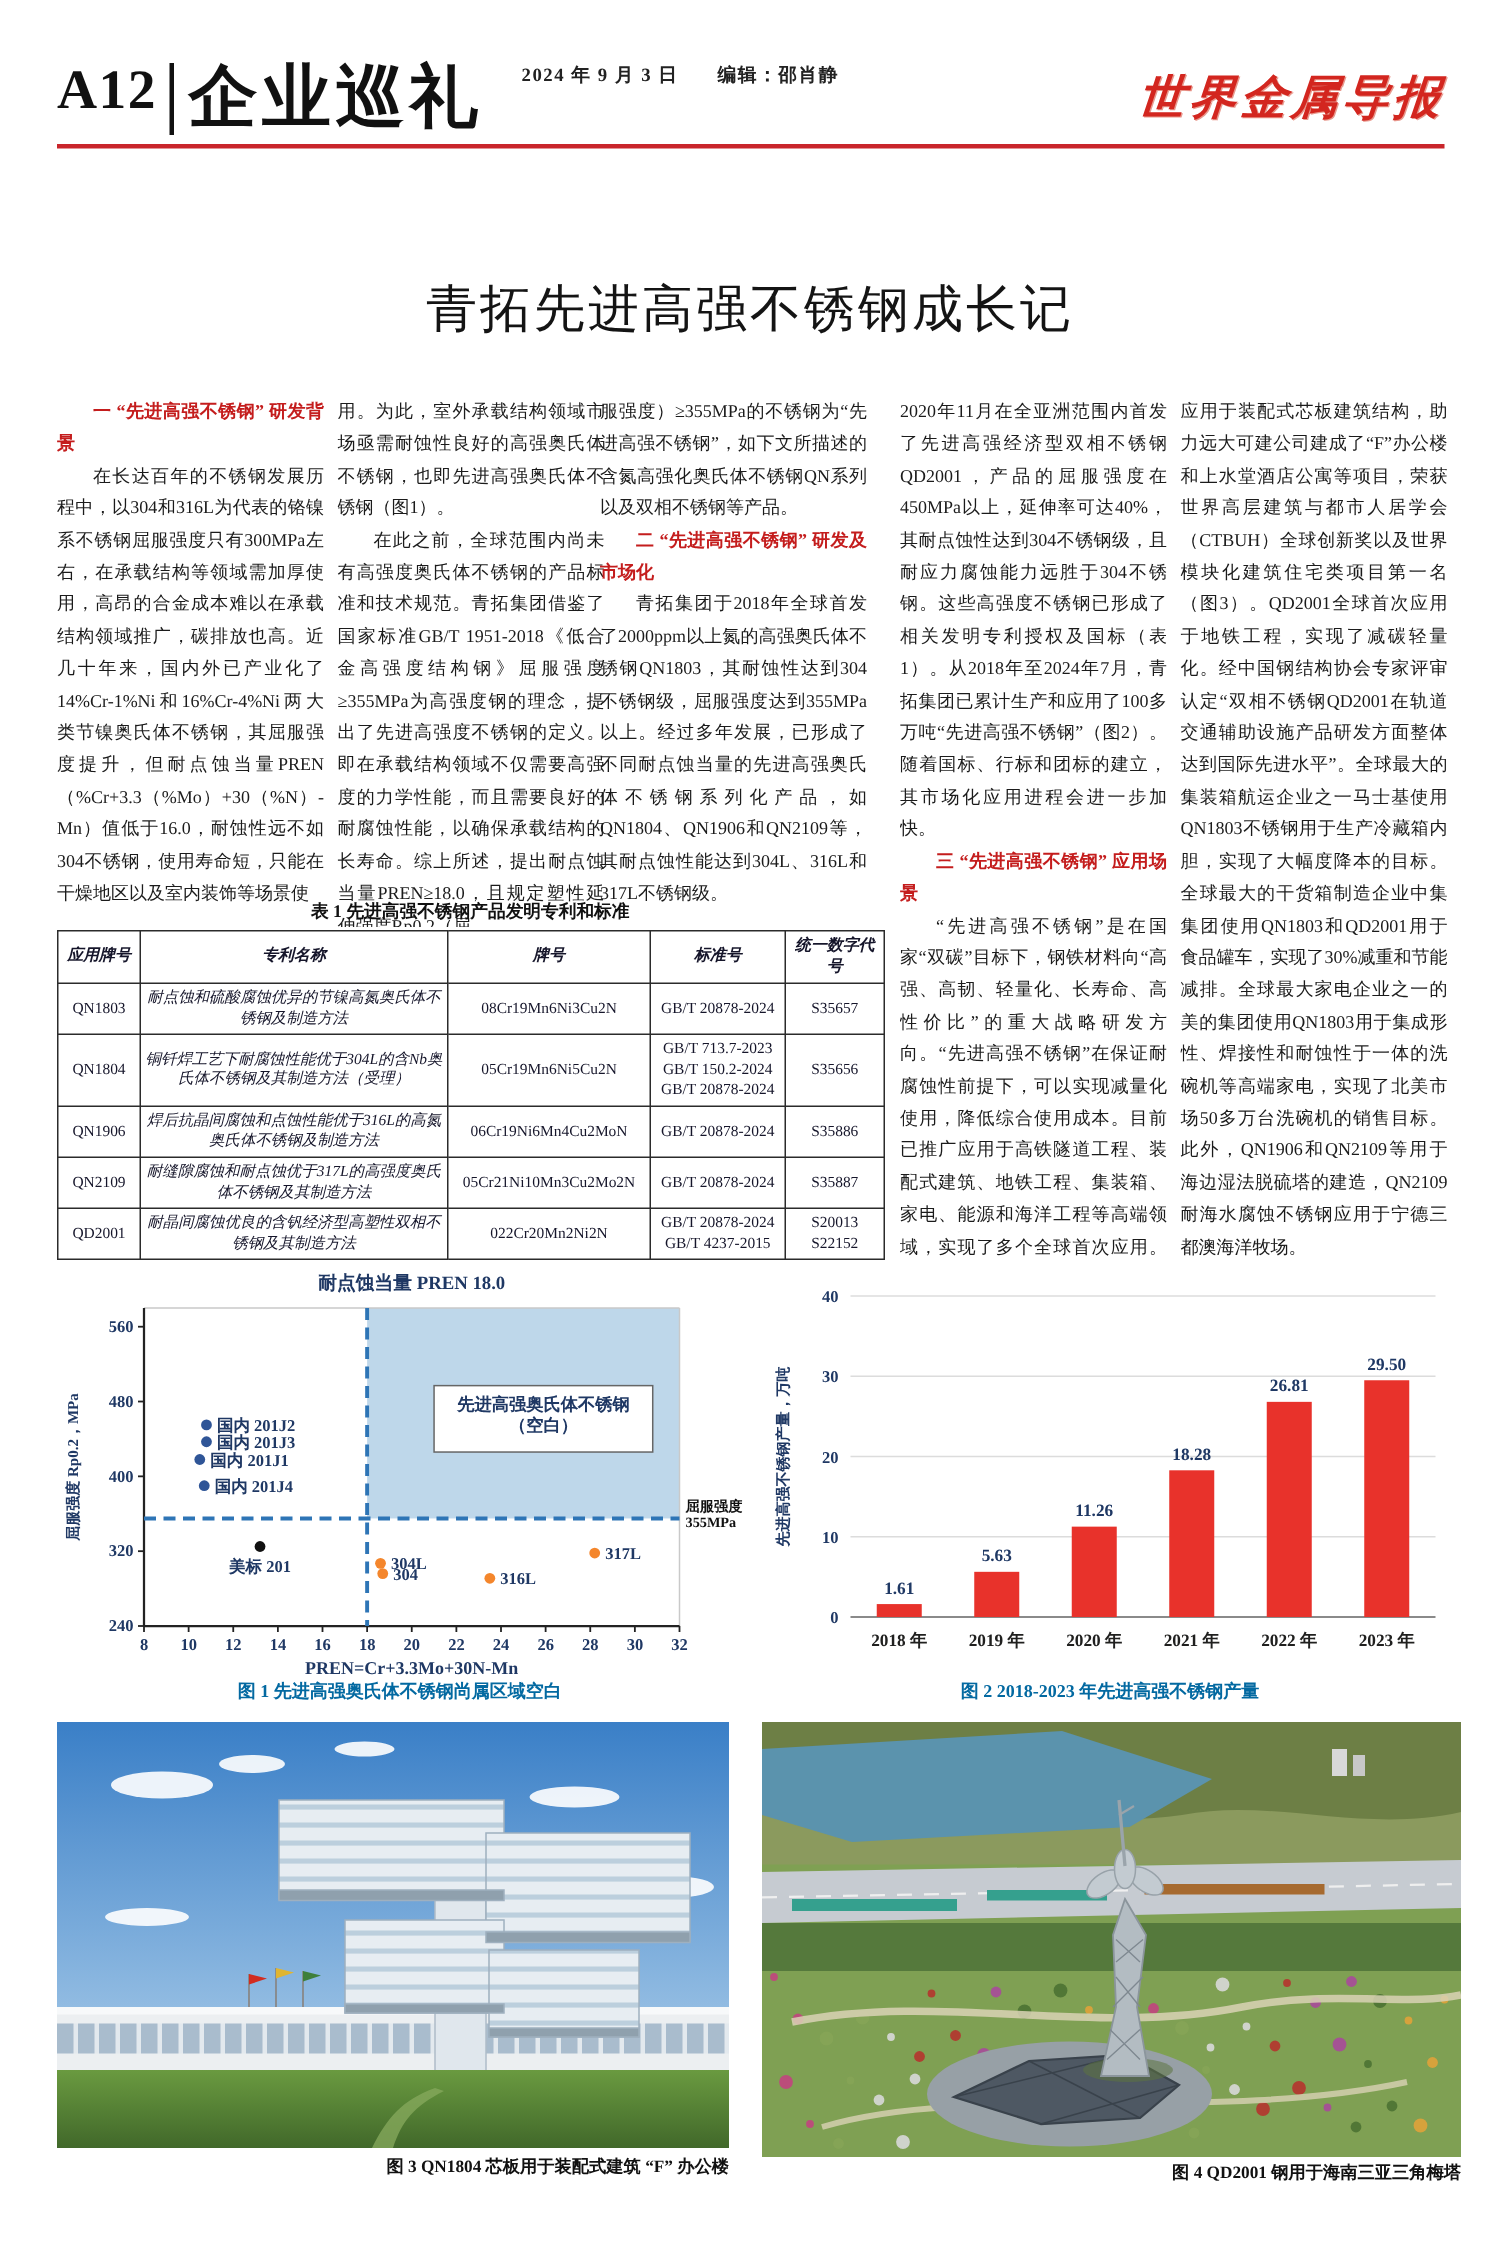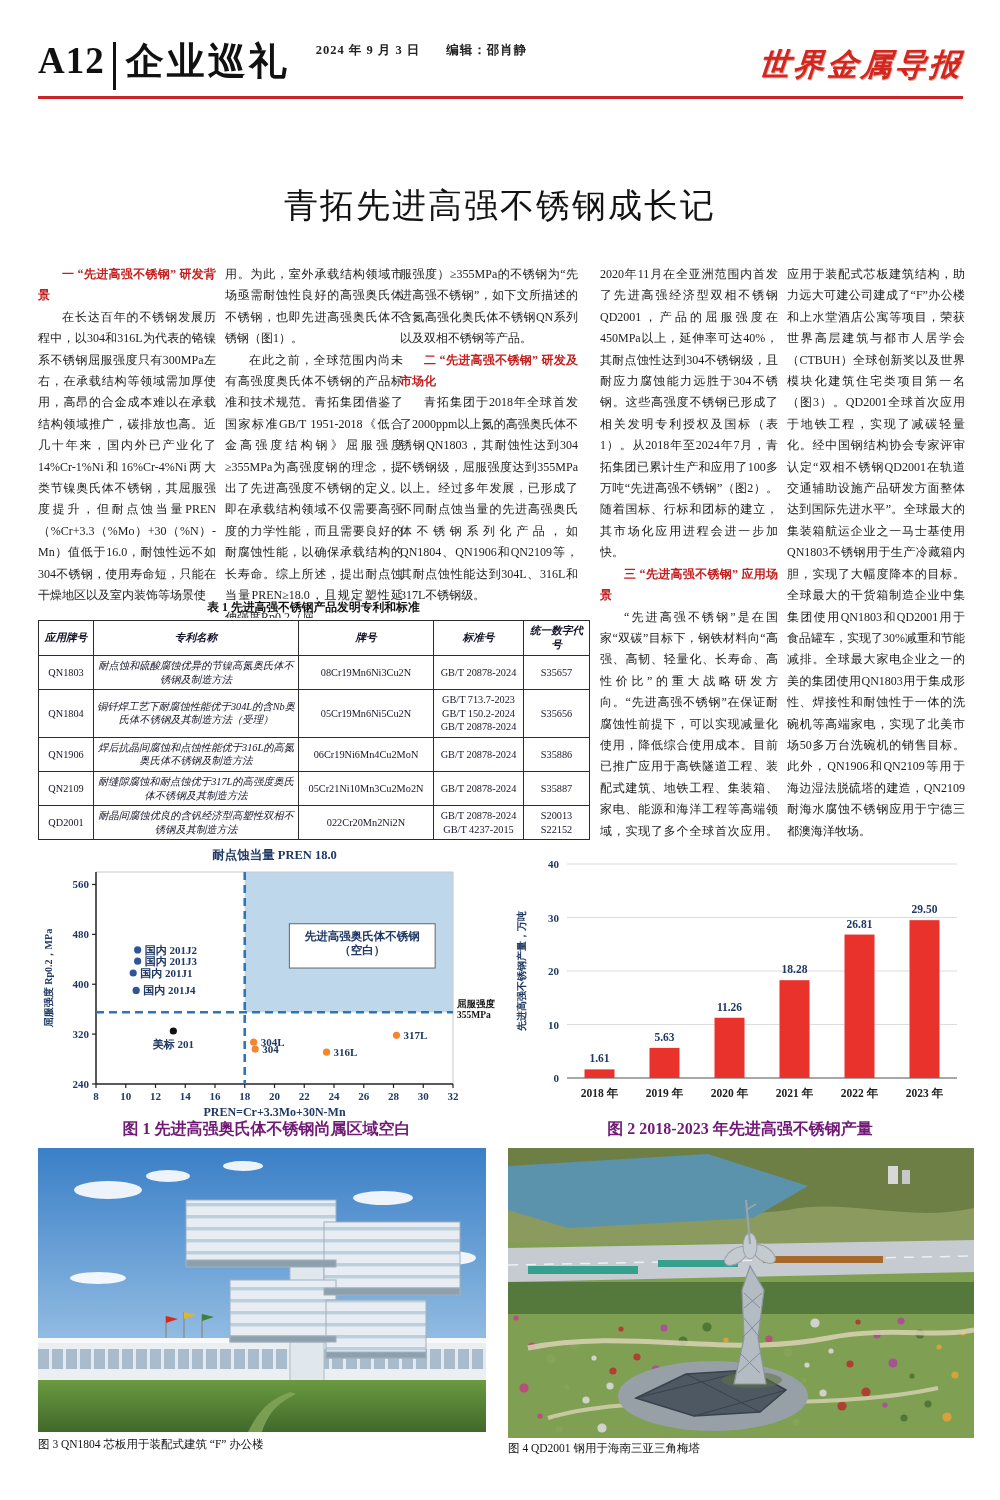--- a/index.html
+++ b/index.html
@@ -3,21 +3,21 @@
 <meta charset="utf-8">
 <style>
   html,body{margin:0;padding:0;background:#e9e9e9;}
   .page{position:relative;width:1000px;height:1500px;background:#ffffff;margin:0 auto;
         font-family:"Liberation Serif","DejaVu Serif",serif;overflow:hidden;}
   
   .hdr{position:absolute;top:40px;left:38px;right:37px;height:56px;}
   .hdr-left{position:absolute;left:0;bottom:6px;display:flex;align-items:flex-start;}
   .pagenum{font-size:37px;font-weight:bold;line-height:1;letter-spacing:1px;color:#111;}
   .hdr-bar{width:3px;height:48px;background:#111;margin:0 10px 0 8px;}
-  .section-name{font-size:38px;font-weight:bold;line-height:1;letter-spacing:3px;color:#111;}
+  .section-name{font-size:46px;font-weight:bold;line-height:1;letter-spacing:3px;color:#111;}
   .hdr-meta{font-size:12.5px;font-weight:bold;color:#222;margin:0 0 4px 26px;letter-spacing:1px;}
   .masthead{position:absolute;right:0;bottom:10px;font-size:31px;font-weight:bold;font-style:italic;
             color:#d3261f;letter-spacing:3px;transform:skewX(-5deg);text-shadow:1px 1px 0 #e89a8f;}
   .red-rule{position:absolute;top:96px;left:38px;width:925px;height:3px;background:#c9252b;}
   
   .main-title{position:absolute;top:160px;left:0;width:1000px;text-align:center;
               font-size:34px;font-weight:400;letter-spacing:2px;color:#141414;}
   
   .col{position:absolute;top:264px;width:178px;font-size:12px;line-height:21.4px;
        text-align:justify;color:#1b1b1b;overflow:hidden;}
@@ -29,24 +29,24 @@
   .tbl-title{text-align:center;font-size:11.8px;font-weight:bold;color:#111;margin:0 0 4px 0;}
   table.patents{border-collapse:collapse;width:551px;table-layout:fixed;}
   table.patents th,table.patents td{border:1.6px solid #2b2b2b;font-size:10.3px;line-height:1.32;
       text-align:center;vertical-align:middle;padding:3px 3px;color:#15152a;}
   table.patents th{font-style:italic;font-weight:bold;font-size:10.6px;}
   td.patent{font-style:italic;}
   td.multiline{white-space:pre-line;}
   
   .figure{position:absolute;}
   .figure svg{display:block;}
-  .fig-caption{text-align:center;font-weight:bold;font-size:16px;color:#701a75;margin-top:1px;}
+  .fig-caption{text-align:center;font-weight:bold;font-size:12px;color:#0369a1;margin-top:1px;}
   .photo{position:absolute;}
   .photo svg{display:block;}
-  .photo-caption{position:absolute;font-weight:normal;font-size:11.5px;color:#111;text-align:left;}
+  .photo-caption{position:absolute;font-weight:bold;font-size:11.5px;color:#111;text-align:right;}
 </style>
 </head>
 <body>
 
 <div class="page">
 
   <div class="hdr">
     <div class="hdr-left">
       <span class="pagenum">A12</span>
       <span class="hdr-bar"></span>

